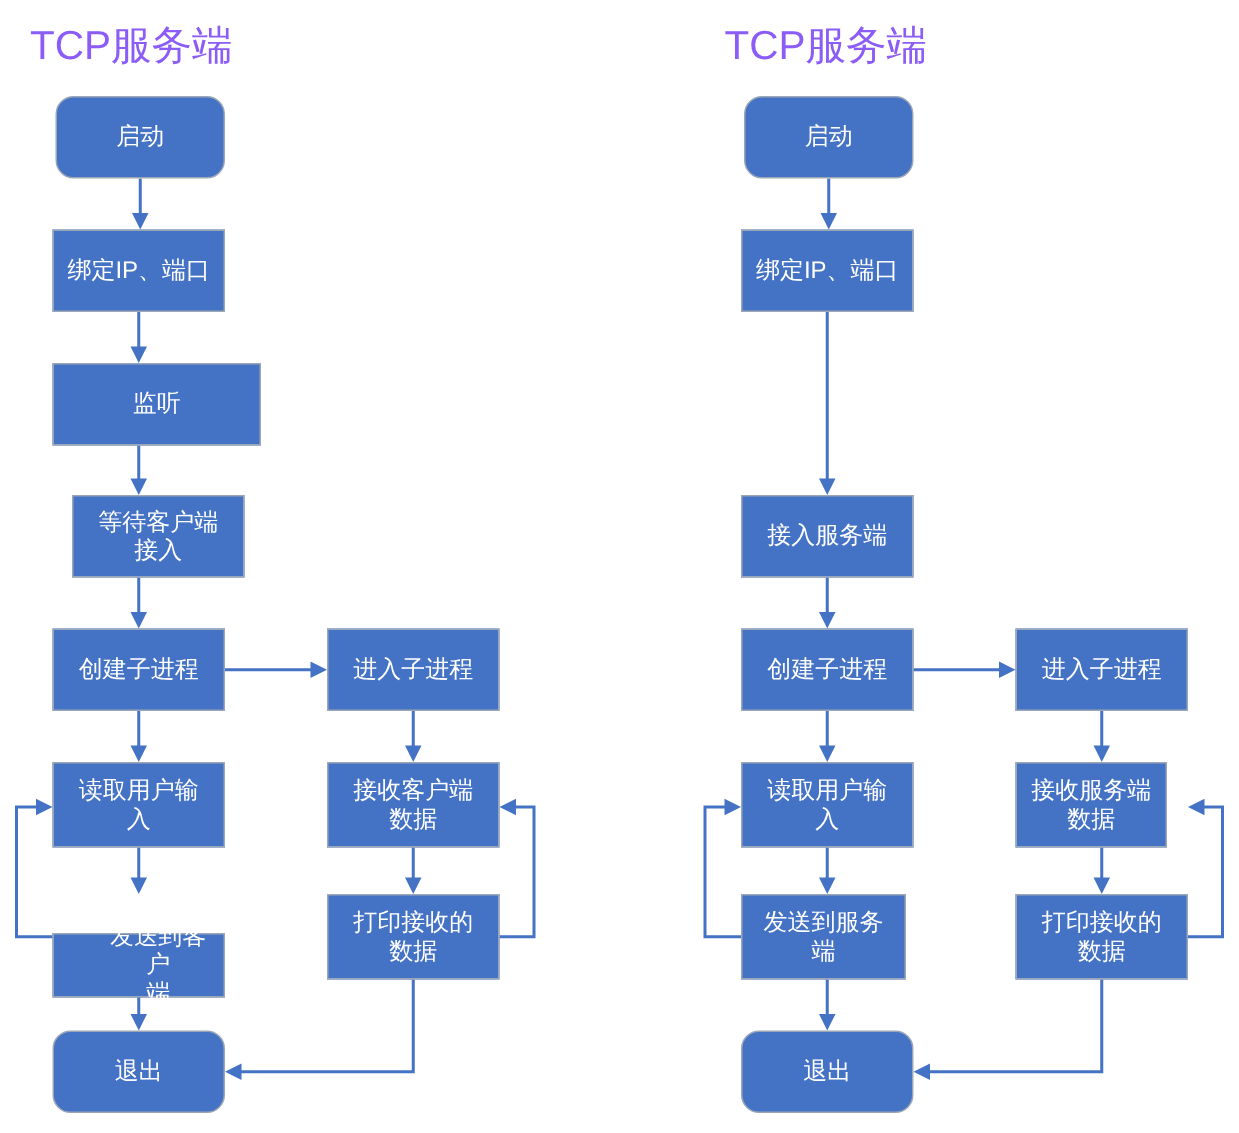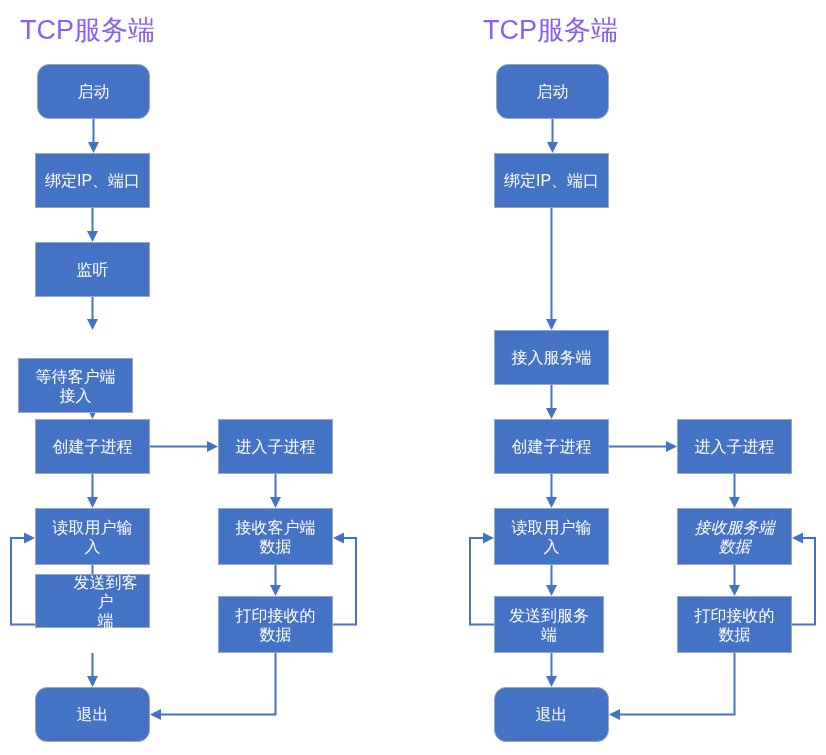--- a/index.html
+++ b/index.html
@@ -109,42 +109,42 @@
     <div class="panel-title" id="title-server" style="left:20px;top:15px;">TCP服务端</div>
   </div>
 
   <div class="panel" id="panel-client">
     <div class="panel-title" id="title-client" style="left:70px;top:15px;">TCP服务端</div>
   </div>
 
   <div id="node-layer">
       <div class="node rounded" style="left: 37px; top: 64px; width: 113px; height: 55px;"><span class="label">启动</span></div>
       <div class="node" style="left: 35px; top: 153px; width: 115px; height: 55px;"><span class="label">绑定IP、端口</span></div>
-      <div class="node" style="left: 35px; top: 242px; width: 115px; height: 55px;"><span class="label">监听</span></div>
-      <div class="node" style="left: 18px; top: 330px; width: 115px; height: 55px; margin-top: 28px;"><span class="label">等待客户端
+      <div class="node" style="left: 35px; top: 242px; width: 139px; height: 55px;"><span class="label">监听</span></div>
+      <div class="node" style="left: 48px; top: 330px; width: 115px; height: 55px;"><span class="label">等待客户端
 接入</span></div>
       <div class="node" style="left: 35px; top: 419px; width: 115px; height: 55px;"><span class="label">创建子进程</span></div>
       <div class="node" style="left: 35px; top: 508px; width: 115px; height: 57px;"><span class="label">读取用户输
 入</span></div>
-      <div class="node" style="left: 35px; top: 574px; width: 115px; height: 54px; padding-left: 32px;"><span class="label">发送到客户
+      <div class="node" style="left: 35px; top: 622px; width: 115px; height: 43px; padding-left: 32px;"><span class="label">发送到客户
 端</span></div>
       <div class="node rounded" style="left: 35px; top: 687px; width: 115px; height: 55px;"><span class="label">退出</span></div>
       <div class="node" style="left: 218px; top: 419px; width: 115px; height: 55px;"><span class="label">进入子进程</span></div>
       <div class="node" style="left: 218px; top: 508px; width: 115px; height: 57px;"><span class="label">接收客户端
 数据</span></div>
       <div class="node" style="left: 218px; top: 596px; width: 115px; height: 57px;"><span class="label">打印接收的
 数据</span></div>
       <div class="node rounded" style="left: 496px; top: 64px; width: 113px; height: 55px;"><span class="label">启动</span></div>
       <div class="node" style="left: 494px; top: 153px; width: 115px; height: 55px;"><span class="label">绑定IP、端口</span></div>
       <div class="node" style="left: 494px; top: 330px; width: 115px; height: 55px;"><span class="label">接入服务端</span></div>
       <div class="node" style="left: 494px; top: 419px; width: 115px; height: 55px;"><span class="label">创建子进程</span></div>
       <div class="node" style="left: 494px; top: 508px; width: 115px; height: 57px;"><span class="label">读取用户输
 入</span></div>
       <div class="node" style="left: 494px; top: 596px; width: 110px; height: 57px;"><span class="label">发送到服务
 端</span></div>
       <div class="node rounded" style="left: 494px; top: 687px; width: 115px; height: 55px;"><span class="label">退出</span></div>
       <div class="node" style="left: 677px; top: 419px; width: 115px; height: 55px;"><span class="label">进入子进程</span></div>
-      <div class="node" style="left: 677px; top: 508px; width: 115px; height: 57px; font-style: italic;"><span class="label">接收服务端
+      <div class="node" style="left: 677px; top: 508px; width: 101px; height: 57px;"><span class="label">接收服务端
 数据</span></div>
       <div class="node" style="left: 677px; top: 596px; width: 115px; height: 57px;"><span class="label">打印接收的
 数据</span></div>
     </div>
 </div>
 
 </body></html>

